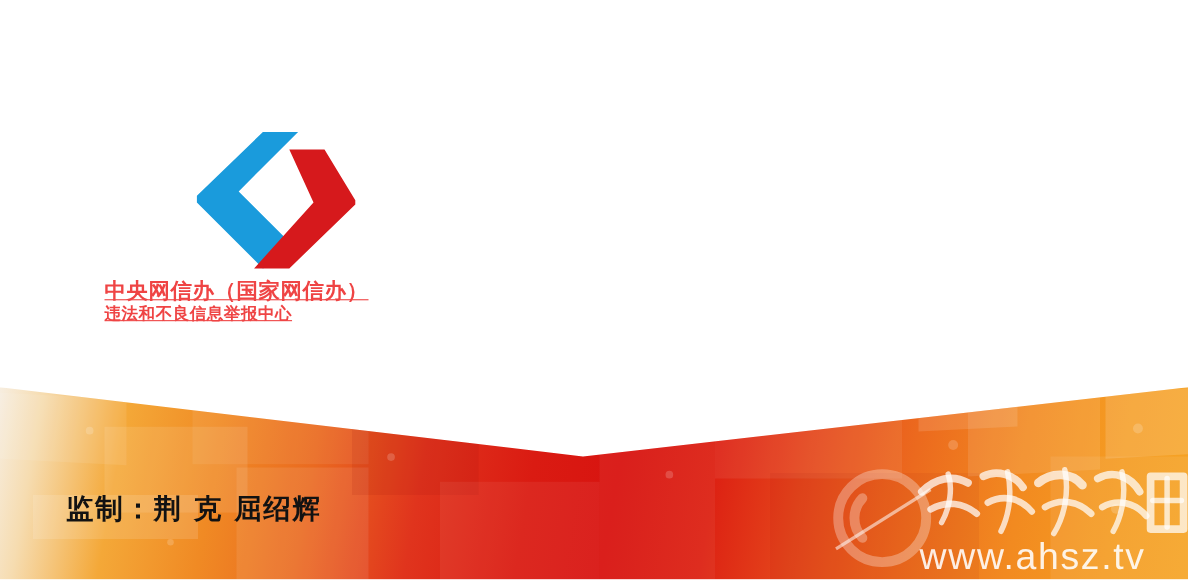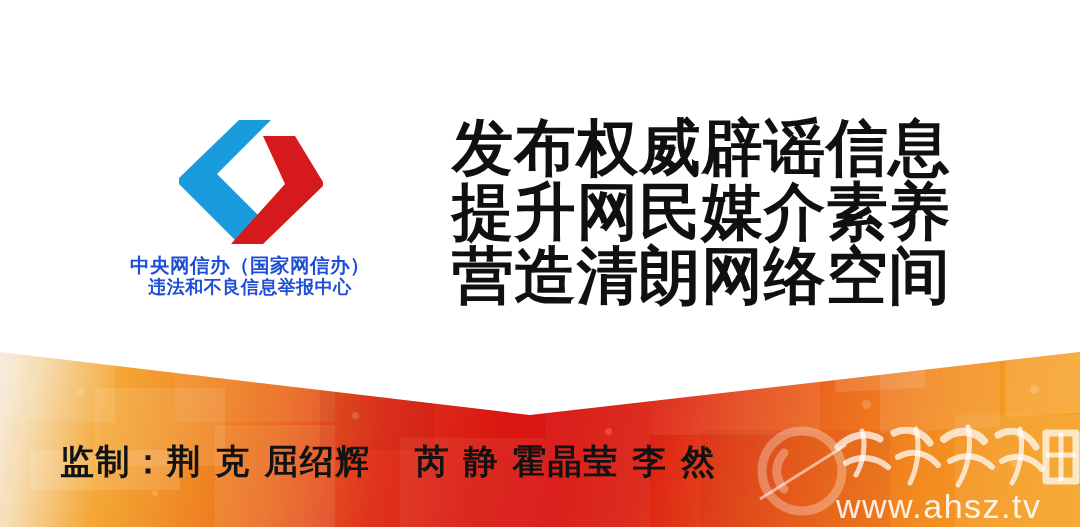--- a/index.html
+++ b/index.html
@@ -35,34 +35,35 @@
     width: 152px;
     height: 128px;
   }
   .logo-mark svg { display: block; width: 152px; height: 128px; }
 
   .logo-caption {
     position: absolute;
     left: 0;
     top: 136px;
     width: 310px;
-    text-align: center;
-    color: #1d4ed8;
+    text-align: left;
+    color: #ef4444;
     font-weight: bold;
     line-height: 1.18;
     letter-spacing: 0.5px;
+    text-decoration: underline;
   }
   .logo-caption .cap-line-1 {
     display: block;
     font-size: 19.5px;
     white-space: nowrap;
   }
   .logo-caption .cap-line-2 {
     display: block;
-    font-size: 18px;
+    font-size: 15px;
     white-space: nowrap;
   }
 
   
   .slogan {
     position: absolute;
     left: 452px;
     top: 116px;
     width: 500px;
   }
@@ -155,21 +156,21 @@
     display: flex;
     align-items: center;
     padding-left: 60px;
     box-sizing: border-box;
     z-index: 6;
     pointer-events: none;
   }
   .credit-group {
     font-family: "DejaVu Serif", "Liberation Serif", serif;
     font-weight: bold;
-    font-size: 34px;
+    font-size: 25px;
     color: #121212;
     white-space: nowrap;
     letter-spacing: 1.5px;
   }
   .credit-gap-lg { width: 44px; }
   .credit-gap-md { width: 34px; }
 
   
   .watermark {
     position: absolute;
@@ -224,25 +225,20 @@
       </svg>
     </div>
 
     <div class="logo-caption">
       <span class="cap-line-1">中央网信办（国家网信办）</span>
       <span class="cap-line-2">违法和不良信息举报中心</span>
     </div>
 
   </div>
 
-  <div class="slogan">
-    <span class="slogan-line">发布权威辟谣信息</span>
-    <span class="slogan-line">提升网民媒介素养</span>
-    <span class="slogan-line">营造清朗网络空间</span>
-  </div>
 
   <div class="banner">
     <div class="banner-base"></div>
     <div class="facet f1"></div>
     <div class="facet f2"></div>
     <div class="facet f3"></div>
     <div class="facet f4"></div>
     <div class="facet f5"></div>
     <div class="facet f6"></div>
     <div class="facet f7"></div>
@@ -259,21 +255,20 @@
     <div class="dot d4"></div>
     <div class="dot d5"></div>
     <div class="dot d6"></div>
     <div class="dot d7"></div>
   </div>
 
   <div class="credits">
     <span class="credit-group">监制：</span>
     <span class="credit-group">荆 克   屈绍辉</span>
     <span class="credit-gap-lg"></span>
-    <span class="credit-group">芮 静   霍晶莹   李 然</span>
     <span class="credit-gap-md"></span>
   </div>
 
   <div class="watermark">
 
     <div class="wm-ring">
       <svg viewBox="0 0 96 96" xmlns="http://www.w3.org/2000/svg">
         <circle cx="48" cy="48" r="40" fill="none" stroke="rgba(255,255,255,0.30)" stroke-width="9"></circle>
         <path d="M30 66 A26 26 0 0 1 30 30" fill="none" stroke="rgba(255,255,255,0.30)" stroke-width="9" stroke-linecap="round"></path>
         <line x1="6" y1="76" x2="92" y2="22" stroke="rgba(255,255,255,0.55)" stroke-width="3"></line>

